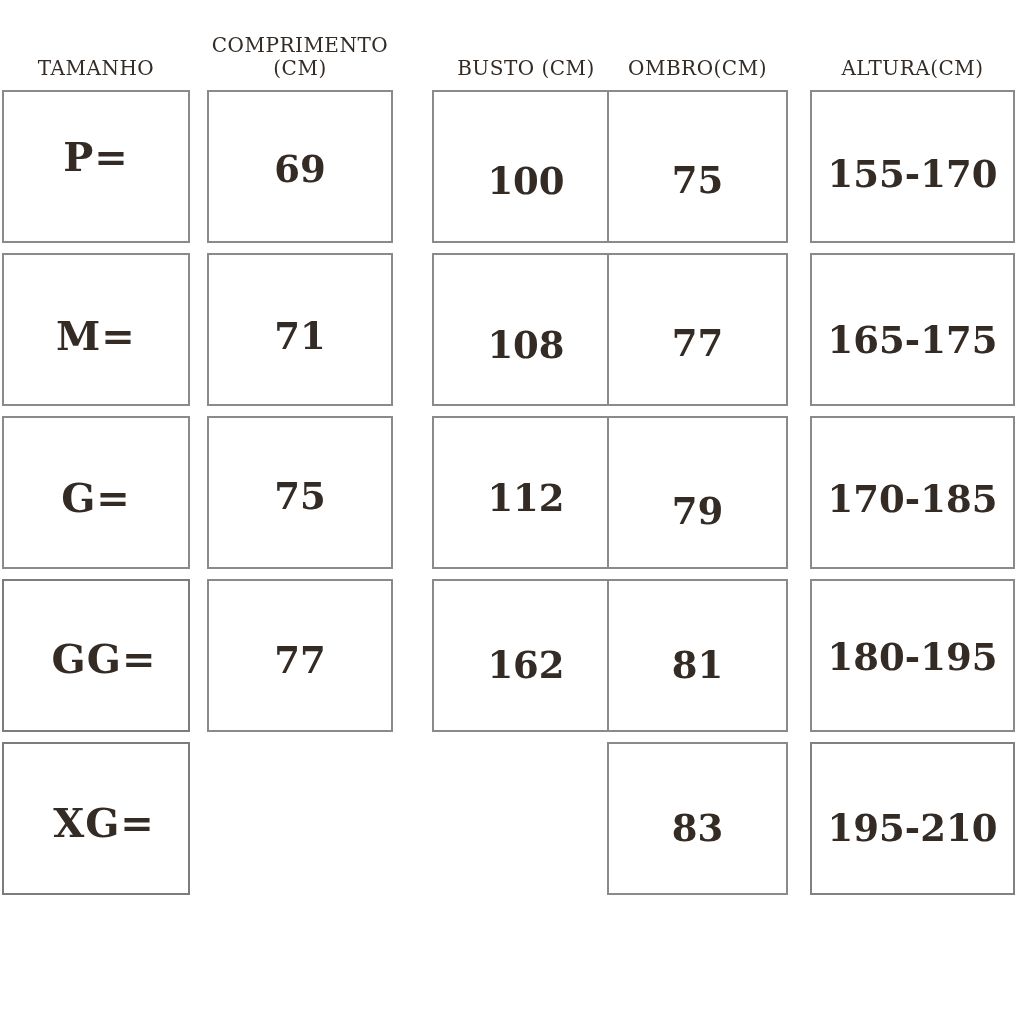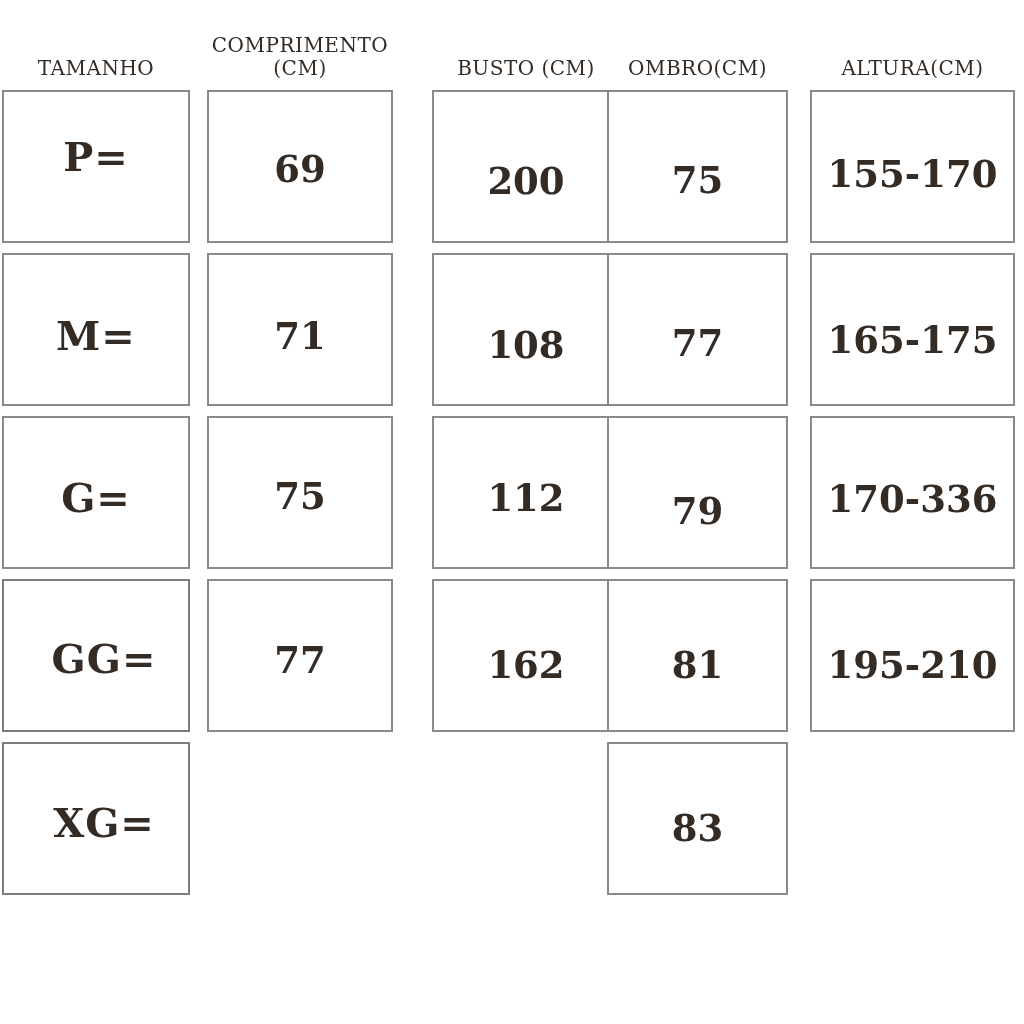--- a/index.html
+++ b/index.html
@@ -92,21 +92,21 @@
         <span class="v">75</span>
       </div>
     <div class="cell" style="--dy:4px">
         <span class="v">77</span>
       </div>
   </div>
 
   <div class="col col-2">
     <div class="header">BUSTO (CM)</div>
     <div class="cell" style="--dy:14px">
-        <span class="v">200</span>
+        <span class="v">100</span>
       </div>
     <div class="cell" style="--dy:15px">
         <span class="v">108</span>
       </div>
     <div class="cell" style="--dy:5px">
         <span class="v">112</span>
       </div>
     <div class="cell" style="--dy:9px">
         <span class="v">162</span>
       </div>
@@ -133,20 +133,23 @@
 
   <div class="col col-4">
     <div class="header">ALTURA(CM)</div>
     <div class="cell" style="--dy:7px">
         <span class="v">155-170</span>
       </div>
     <div class="cell" style="--dy:10px">
         <span class="v">165-175</span>
       </div>
     <div class="cell" style="--dy:6px">
-        <span class="v">170-336</span>
+        <span class="v">170-185</span>
+      </div>
+    <div class="cell" style="--dy:1px">
+        <span class="v">180-195</span>
       </div>
     <div class="cell" style="--dy:9px">
         <span class="v">195-210</span>
       </div>
   </div>
 
 </div>
 
 </body></html>

